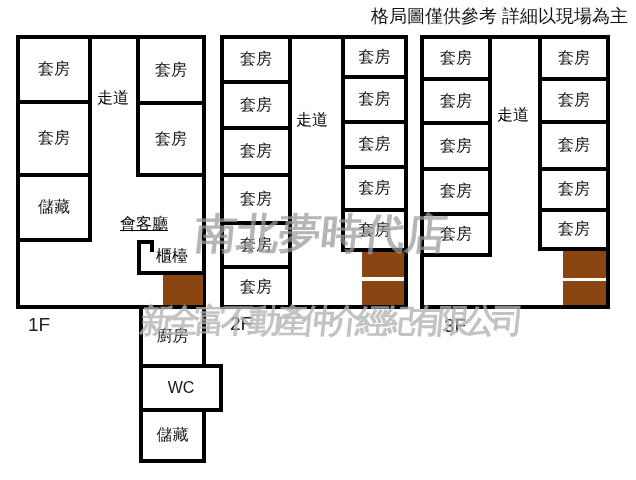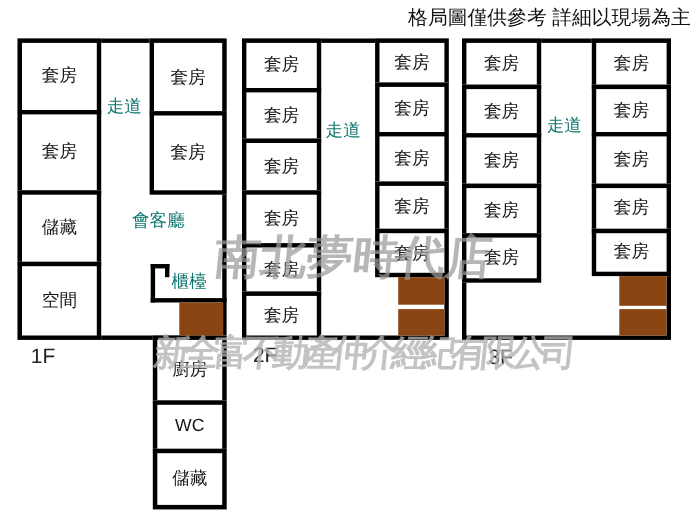--- a/index.html
+++ b/index.html
@@ -10,21 +10,21 @@
   }
   .room{
     position:absolute;box-sizing:border-box;border:4px solid #000;background:#fff;
     display:flex;align-items:center;justify-content:center;
     font-size:16px;color:#151515;z-index:2;
   }
   .outline{
     position:absolute;box-sizing:border-box;border:4px solid #000;background:#fff;z-index:1;
   }
   .openlabel{
-    position:absolute;z-index:3;font-size:16px;color:#0f766e;text-align:center;
+    position:absolute;z-index:3;font-size:16px;color:#000000;text-align:center;
   }
   .vtext{
     line-height:1.45;word-break:break-all;
   }
   .wall{position:absolute;background:#000;z-index:3;}
   .fillbox{position:absolute;z-index:3;}
   .floor-tag{
     position:absolute;z-index:3;font-size:19px;color:#222;
     font-family:"Liberation Sans","DejaVu Sans",sans-serif;
   }
@@ -58,46 +58,43 @@
 
   <div class="room" style="left:16px;top:35px;width:76px;height:69px;">
     <span>套房</span>
     </div>
   <div class="room" style="left:16px;top:100px;width:76px;height:77px;">
     <span>套房</span>
     </div>
   <div class="room" style="left:16px;top:173px;width:76px;height:69px;">
     <span>儲藏</span>
     </div>
-  <div class="room" style="left:16px;top:238px;width:76px;height:71px;">
-    <span>空間</span>
-    </div>
 
   <div class="openlabel vtext" style="left:96px;top:86px;width:34px;">走道</div>
 
   <div class="room" style="left:136px;top:35px;width:70px;height:70px;">
     <span>套房</span>
     </div>
   <div class="room" style="left:136px;top:101px;width:70px;height:76px;">
     <span>套房</span>
     </div>
 
-  <div class="openlabel" style="left:98px;top:190px;width:92px;">會客廳</div>
+  <div class="openlabel" style="left:98px;top:214px;width:92px;text-decoration:underline;">會客廳</div>
 
   <div class="wall" style="left:137px;top:240px;width:17px;height:4px;"></div>
   <div class="wall" style="left:150px;top:240px;width:4px;height:12px;"></div>
   <div class="wall" style="left:137px;top:240px;width:4px;height:35px;"></div>
   <div class="wall" style="left:137px;top:271px;width:69px;height:4px;"></div>
   <div class="openlabel" style="left:144px;top:246px;width:56px;">櫃檯</div>
   <div class="fillbox" style="left: 163px; top: 275px; width: 40px; height: 30px; background-color: rgb(139, 69, 19);"></div>
 
   <div class="room" style="left:139px;top:305px;width:67px;height:63px;justify-content:center;">
     <span>廚房</span>
     </div>
-  <div class="room" style="left:139px;top:364px;width:67px;height:48px;">
+  <div class="room" style="left:139px;top:364px;width:84px;height:48px;">
     <span>WC</span>
     </div>
   <div class="room" style="left:139px;top:408px;width:67px;height:55px;">
     <span>儲藏</span>
     </div>
 
   <div class="floor-tag" style="left:28px;top:314px;text-align:right;">1F</div>
 
   <div class="outline" style="left:220px;top:35px;width:188px;height:274px;"></div>
 

